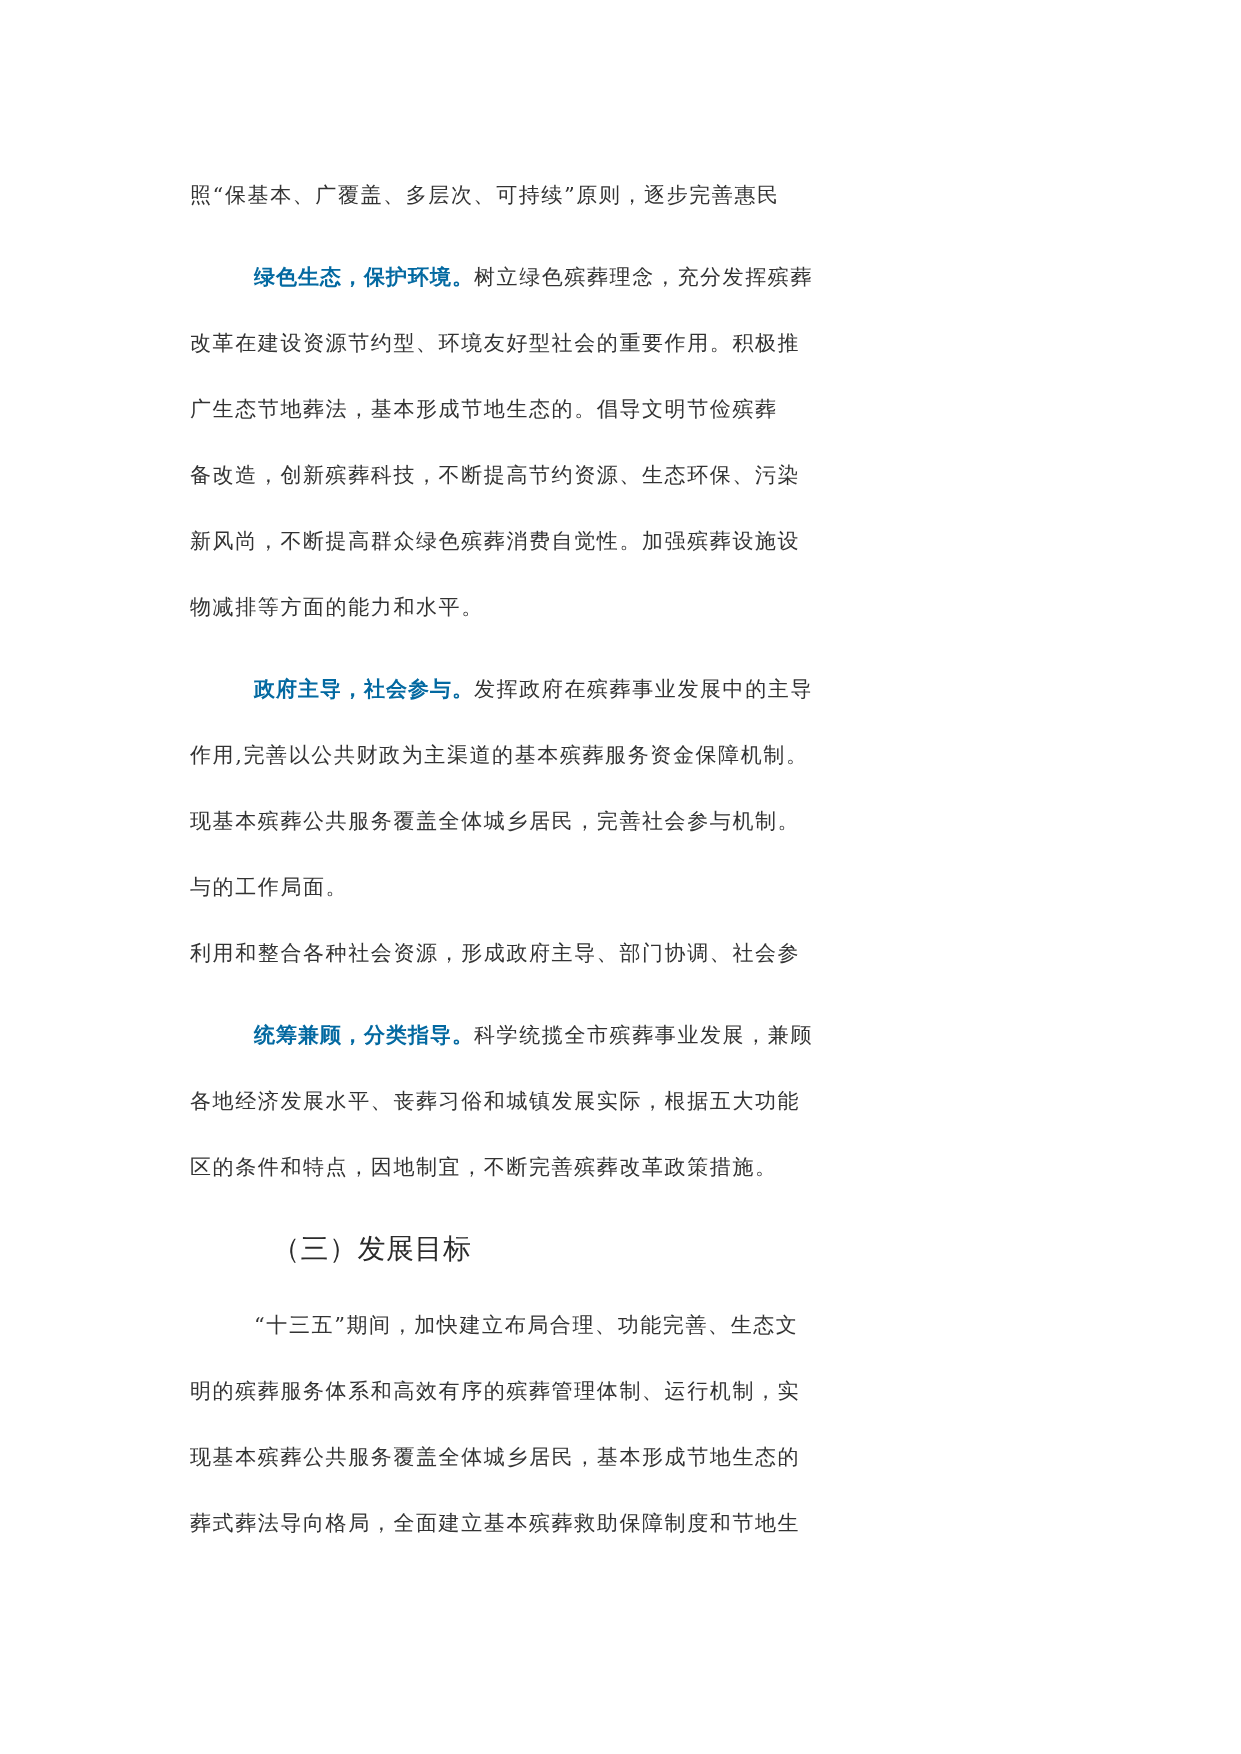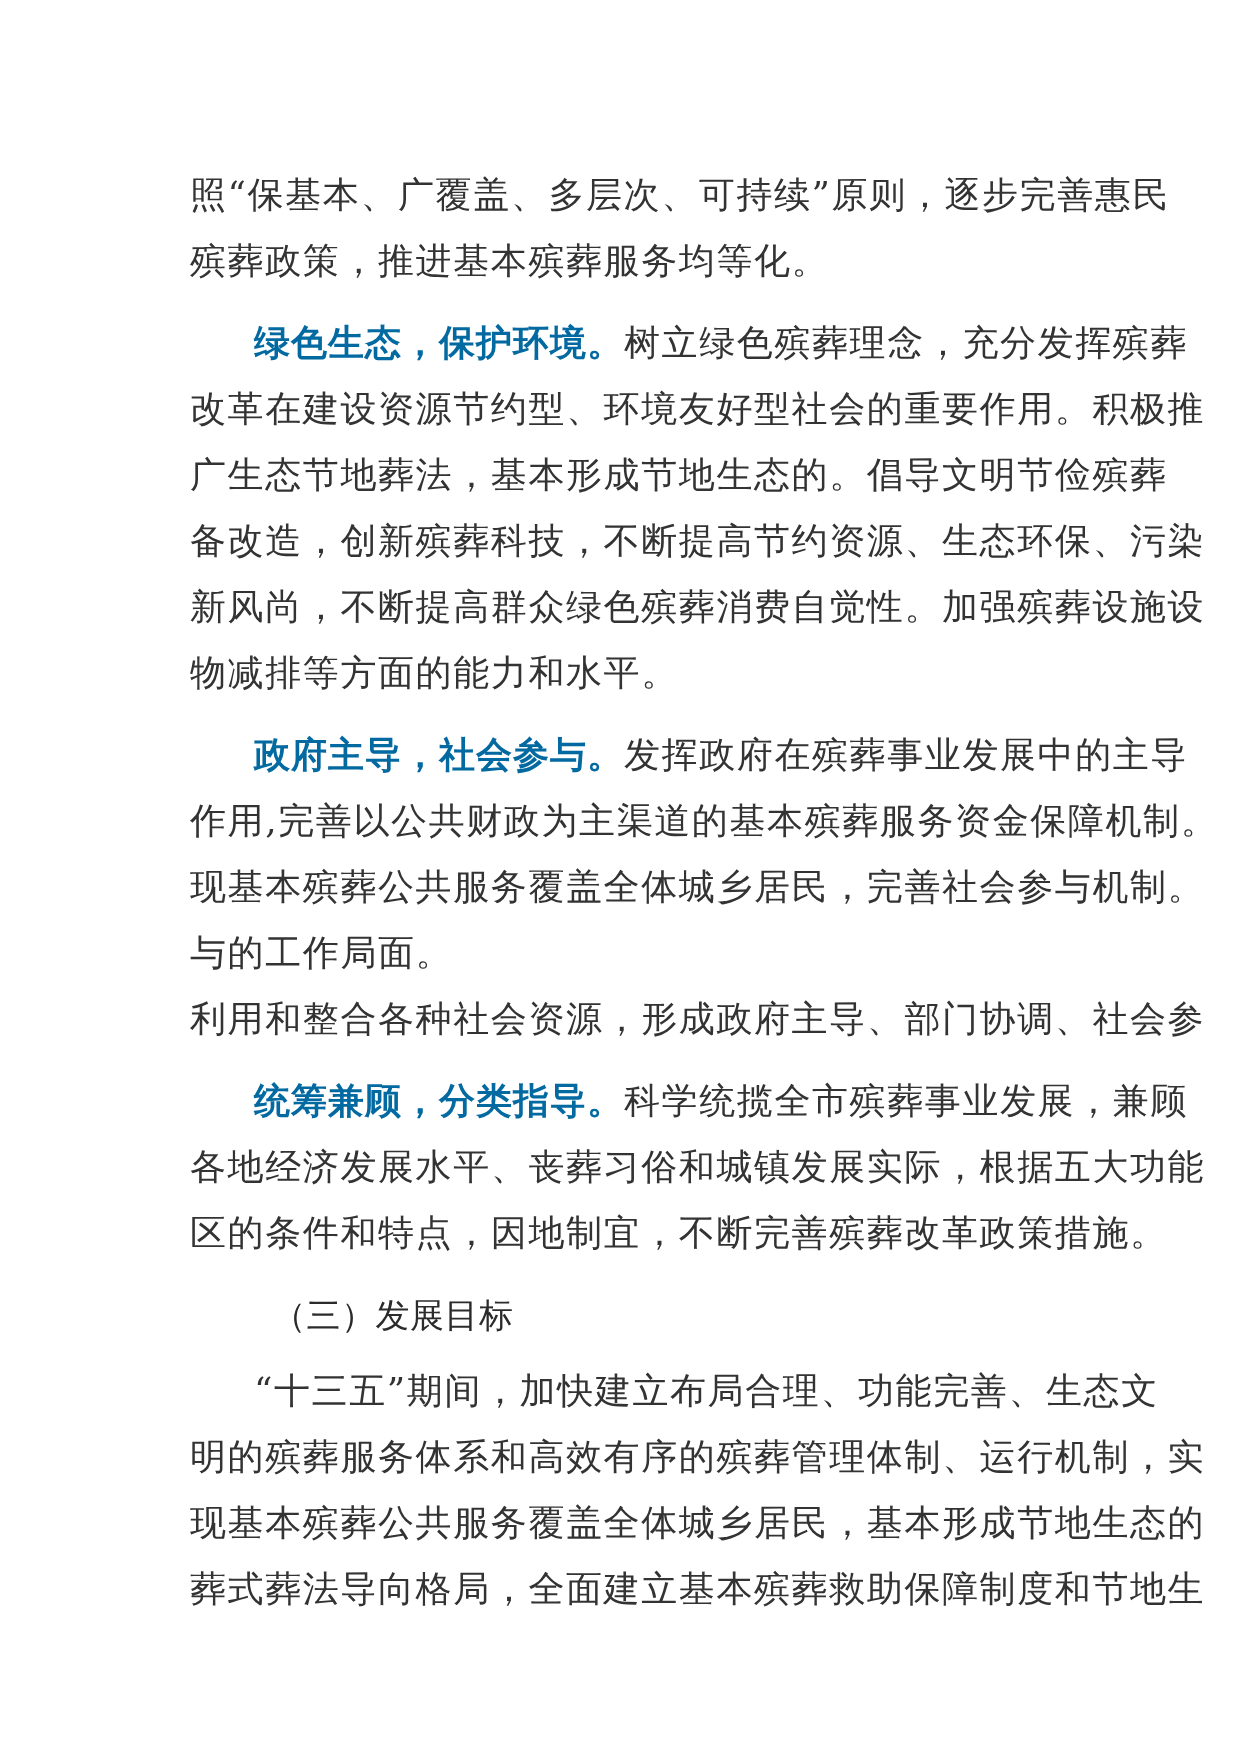--- a/index.html
+++ b/index.html
@@ -23,58 +23,57 @@
     background: #ffffff;
   }
   .text-block {
     position: absolute;
     left: 190px;
     width: 862px;
     top: 162px;
   }
   .para {
     margin: 0 0 16px 0;
-    font-size: 36px;
+    font-size: 21px;
     line-height: 66px;
     letter-spacing: 1.6px;
     text-align: justify;
     text-align-last: left;
     font-weight: normal;
     color: #333333;
   }
   .lead {
     font-family: "DejaVu Sans", "Liberation Sans", sans-serif;
     font-weight: bold;
     color: #0369a1;
     letter-spacing: 1px;
   }
   .section-heading {
     margin: 0 0 10px 0;
     padding-left: 82px;
     font-family: "DejaVu Sans", "Liberation Sans", sans-serif;
-    font-size: 34px;
+    font-size: 28px;
     line-height: 66px;
     font-weight: normal;
     color: #2b2b2b;
     letter-spacing: 0.5px;
   }
   .line {
     display: block;
     white-space: nowrap;
   }
 </style>
 </head>
 <body>
 
 <div class="page">
   <div class="text-block">
 
     <p class="para">
       <span class="line">照“保基本、广覆盖、多层次、可持续”原则，逐步完善惠民</span>
-      <span class="line">殡葬政策，推进基本殡葬服务均等化。</span>
     </p>
 
     <p class="para">
       <span class="line" style="padding-left:64px;"><span class="lead">绿色生态，保护环境。</span><span>树立绿色殡葬理念，充分发挥殡葬</span></span>
       <span class="line">改革在建设资源节约型、环境友好型社会的重要作用。积极推</span>
       <span class="line">广生态节地葬法，基本形成节地生态的。倡导文明节俭殡葬</span>
       <span class="line">备改造，创新殡葬科技，不断提高节约资源、生态环保、污染</span>
       <span class="line">新风尚，不断提高群众绿色殡葬消费自觉性。加强殡葬设施设</span>
       <span class="line">物减排等方面的能力和水平。</span>
     </p>

